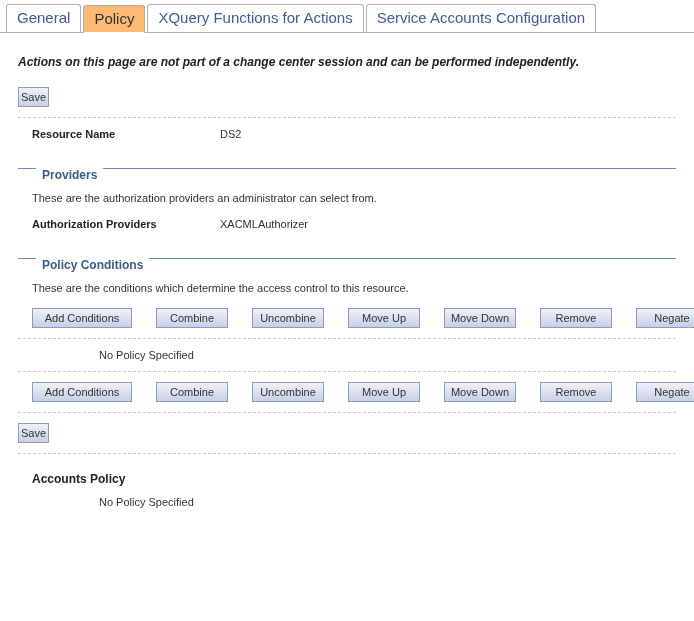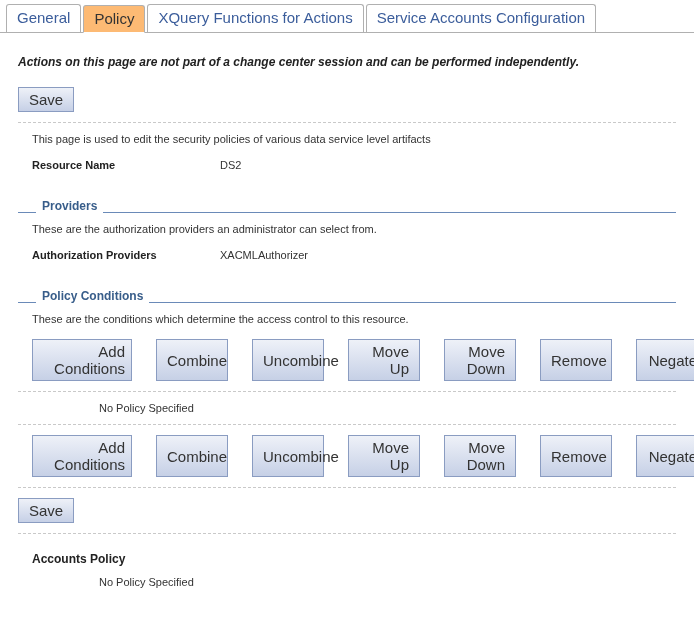--- a/index.html
+++ b/index.html
@@ -43,25 +43,24 @@
     font-style: italic;
     font-weight: bold;
     font-size: 12px;
     margin: 10px 0 18px 0;
     color: #222;
   }
   .btn {
     background: linear-gradient(#eef1f8, #c6d0e6);
     border: 1px solid #8a9cc1;
     color: #333;
-    font-size: 15px;
-    padding: 3px 10px;
+    font-size: 11px;
+    padding: 3px 2px;
     cursor: pointer;
     font-family: inherit;
-    text-align: right;
   }
   .hr-dotted {
     border: none;
     border-top: 1px dashed #c9c9c9;
     margin: 10px 0;
   }
   .desc {
     margin: 6px 0 14px 14px;
     color: #333;
   }
@@ -72,21 +71,21 @@
   .kv-label {
     width: 188px;
     font-weight: bold;
     color: #222;
   }
   .kv-val {
     color: #333;
   }
   .section-header {
     display: flex;
-    align-items: flex-end;
+    align-items: flex-start;
     margin: 28px 0 10px 0;
   }
   .section-header .line-left {
     width: 18px;
     border-top: 1px solid #6a8ab8;
   }
   .section-header .title {
     padding: 0 6px;
     font-weight: bold;
     color: #385d8a;
@@ -127,21 +126,20 @@
 </div>
 
 <div class="page">
 
   <div class="notice">Actions on this page are not part of a change center session and can be performed independently.</div>
 
   <button class="btn">Save</button>
 
   <hr class="hr-dotted">
 
-  <div class="desc">This page is used to edit the security policies of various data service level artifacts</div>
 
   <div class="kv-row">
     <div class="kv-label">Resource Name</div>
     <div class="kv-val">DS2</div>
   </div>
 
   <div class="section-header">
     <div class="line-left"></div>
     <div class="title">Providers</div>
     <div class="line-right"></div>

